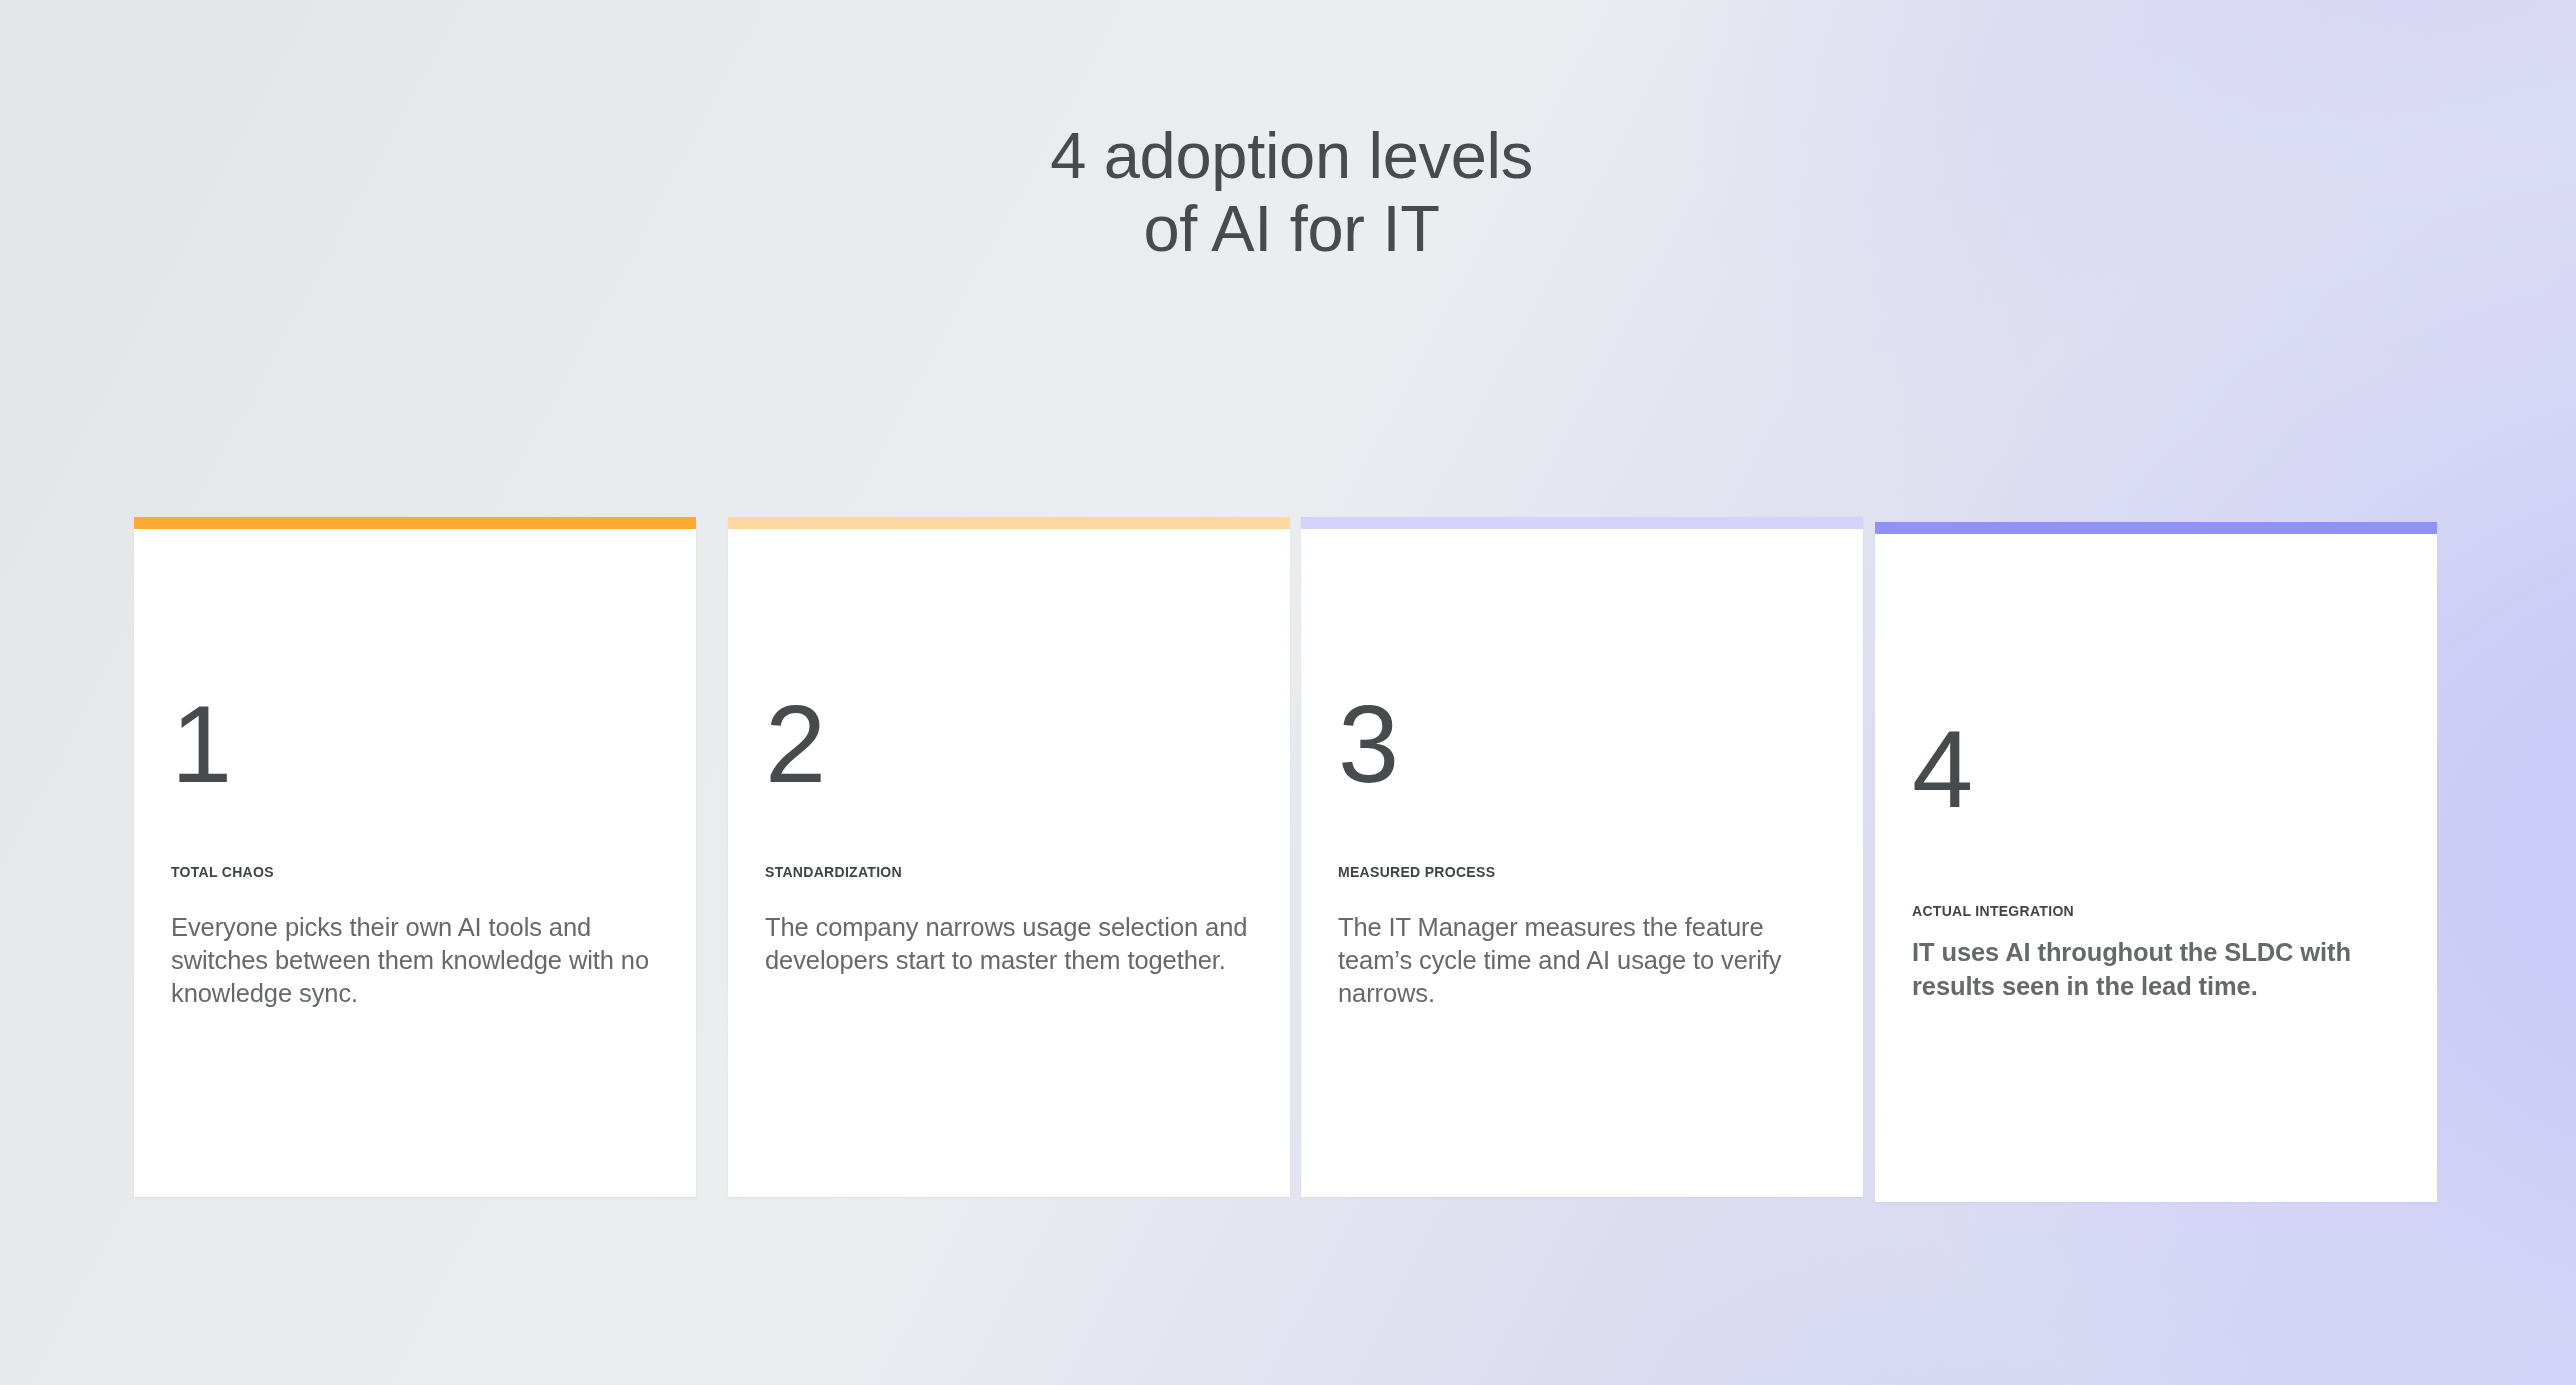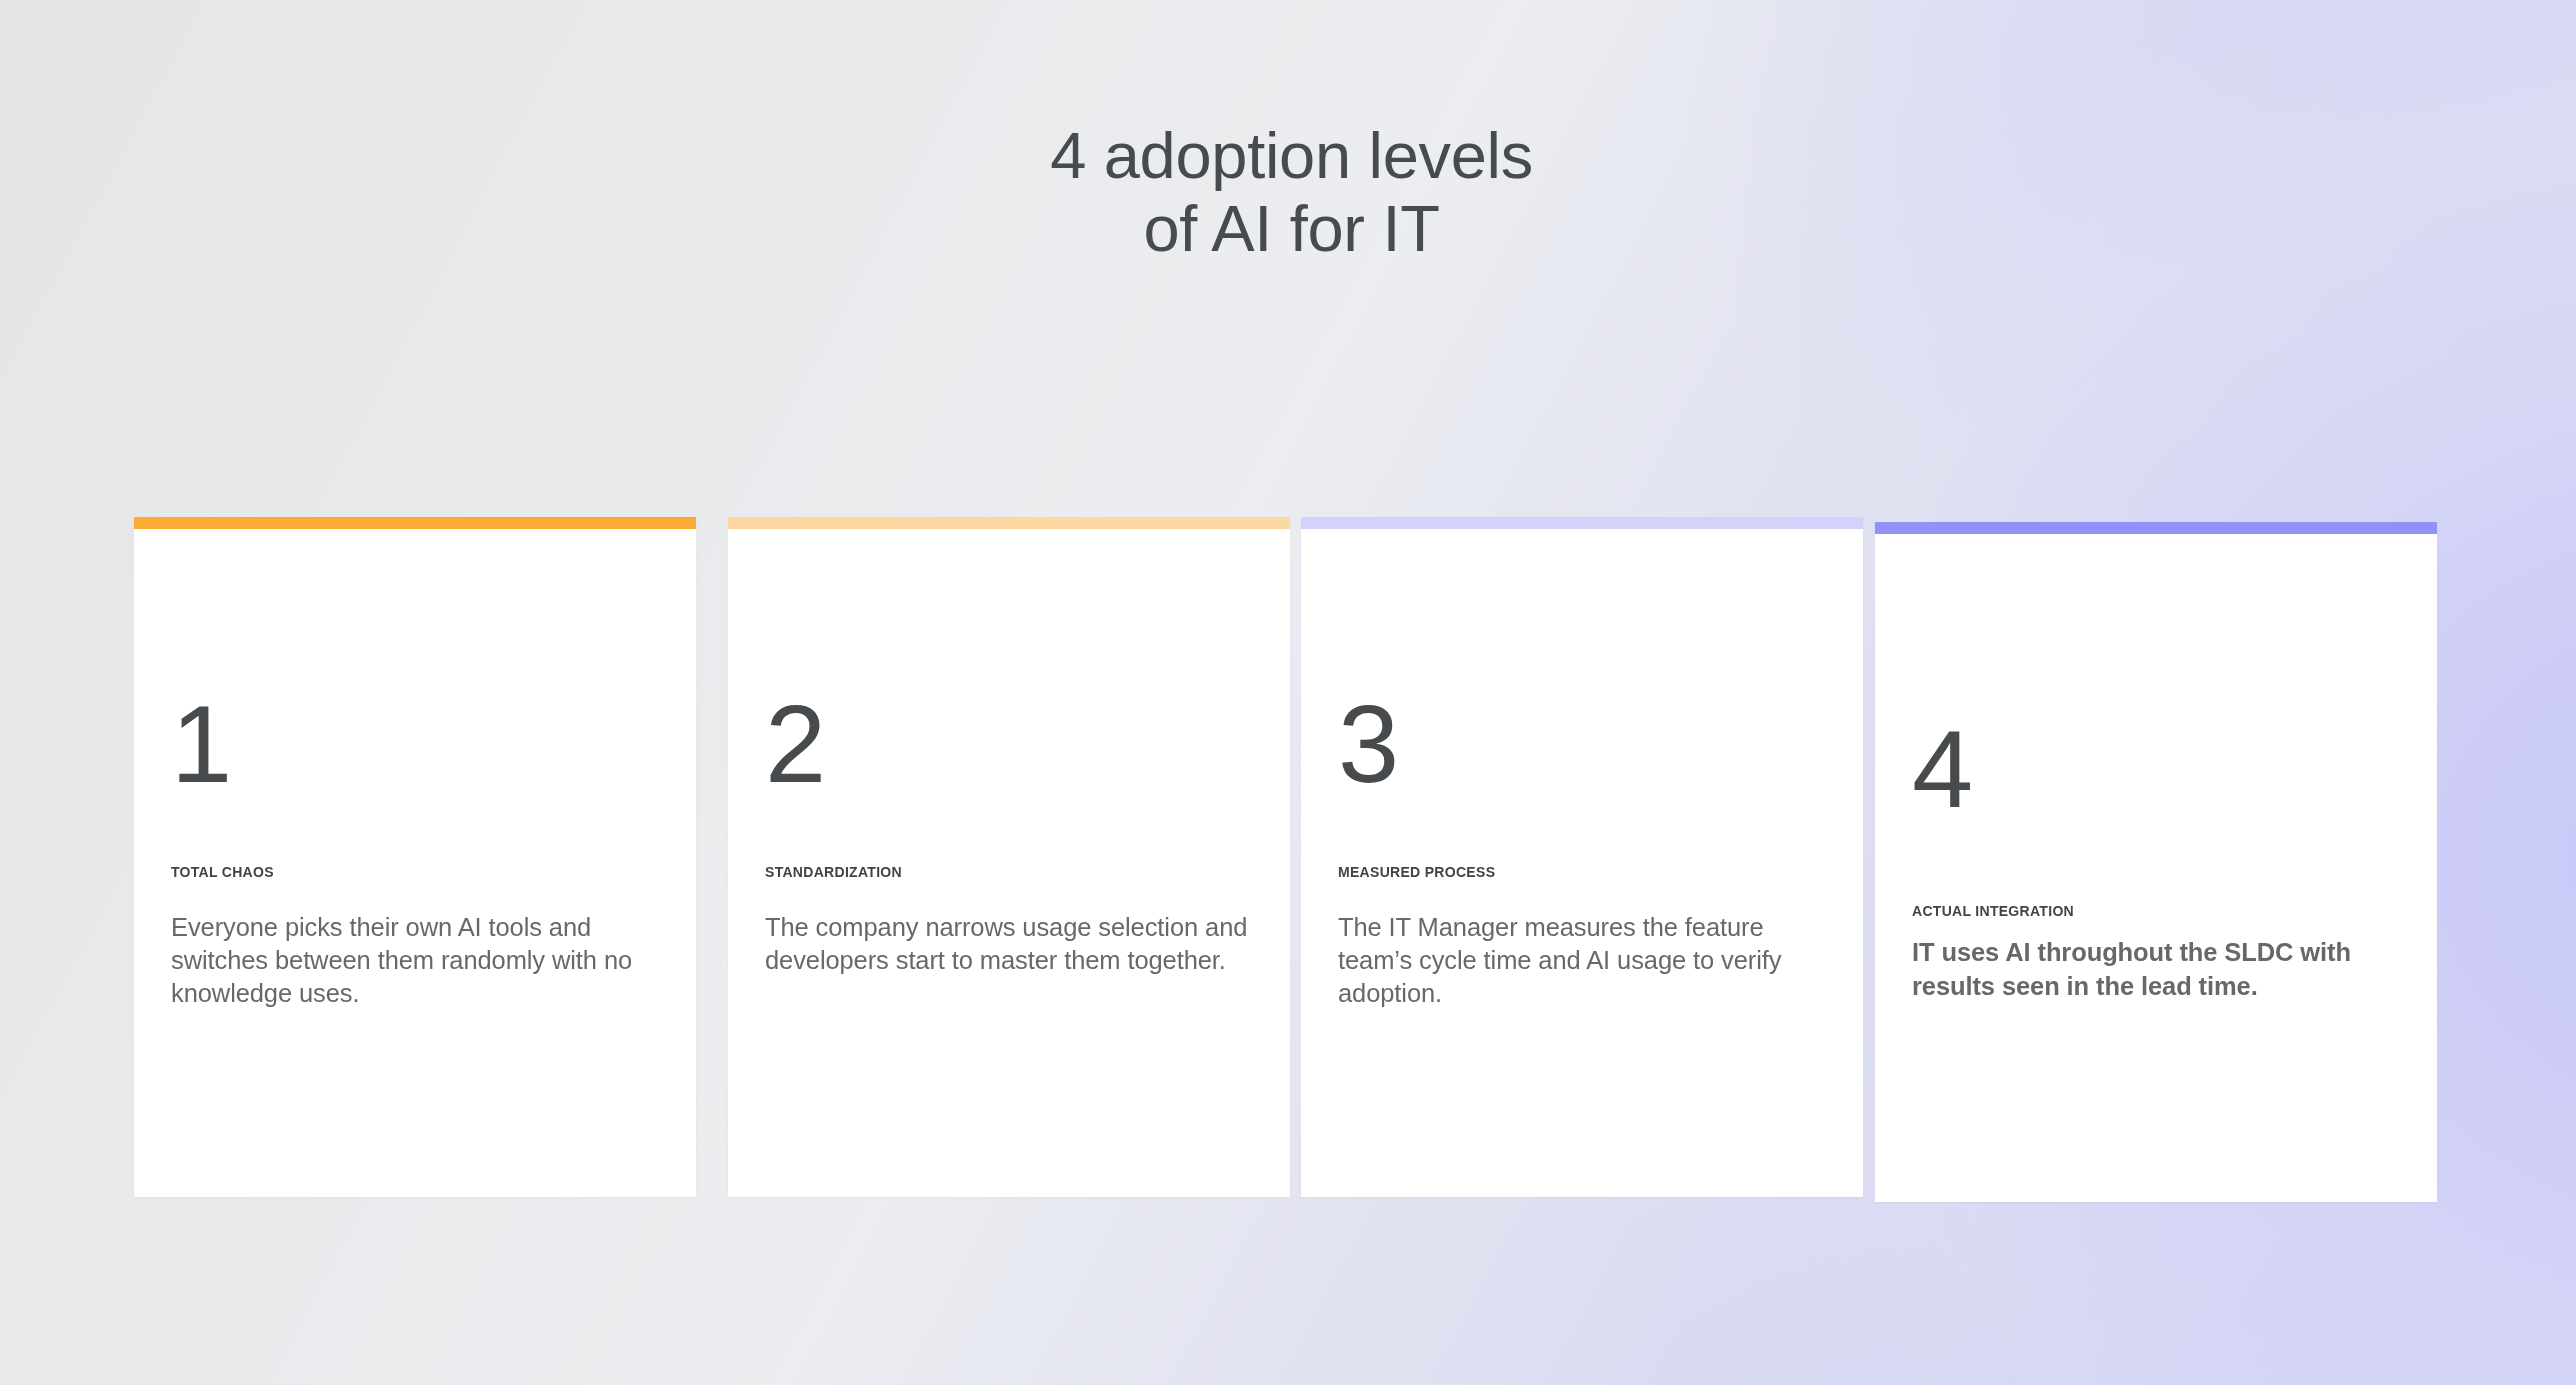--- a/index.html
+++ b/index.html
@@ -116,39 +116,39 @@
   <div class="title-block">4 adoption levels
 of AI for IT</div>
 
   <div class="cards">
 
     <div class="card c1">
       <div class="accent-bar" style="background:#FCAA33"></div>
       <div class="card-body">
         <div class="level-number">1</div>
         <div class="level-label">TOTAL CHAOS</div>
-        <div class="level-desc">Everyone picks their own AI tools and switches between them randomly with no knowledge uses.</div>
+        <div class="level-desc">Everyone picks their own AI tools and switches between them knowledge with no knowledge sync.</div>
       </div>
     </div>
 
     <div class="card c2">
       <div class="accent-bar" style="background:#FCD9A3"></div>
       <div class="card-body">
         <div class="level-number">2</div>
         <div class="level-label">STANDARDIZATION</div>
         <div class="level-desc">The company narrows usage selection and developers start to master them together.</div>
       </div>
     </div>
 
     <div class="card c3">
       <div class="accent-bar" style="background:#D2D2FA"></div>
       <div class="card-body">
         <div class="level-number">3</div>
         <div class="level-label">MEASURED PROCESS</div>
-        <div class="level-desc">The IT Manager measures the feature team’s cycle time and AI usage to verify adoption.</div>
+        <div class="level-desc">The IT Manager measures the feature team’s cycle time and AI usage to verify narrows.</div>
       </div>
     </div>
 
     <div class="card c4">
       <div class="accent-bar" style="background:#9191FA"></div>
       <div class="card-body">
         <div class="level-number">4</div>
         <div class="level-label">ACTUAL INTEGRATION</div>
         <div class="level-desc">IT uses AI throughout the SLDC with results seen in the lead time.</div>
       </div>

